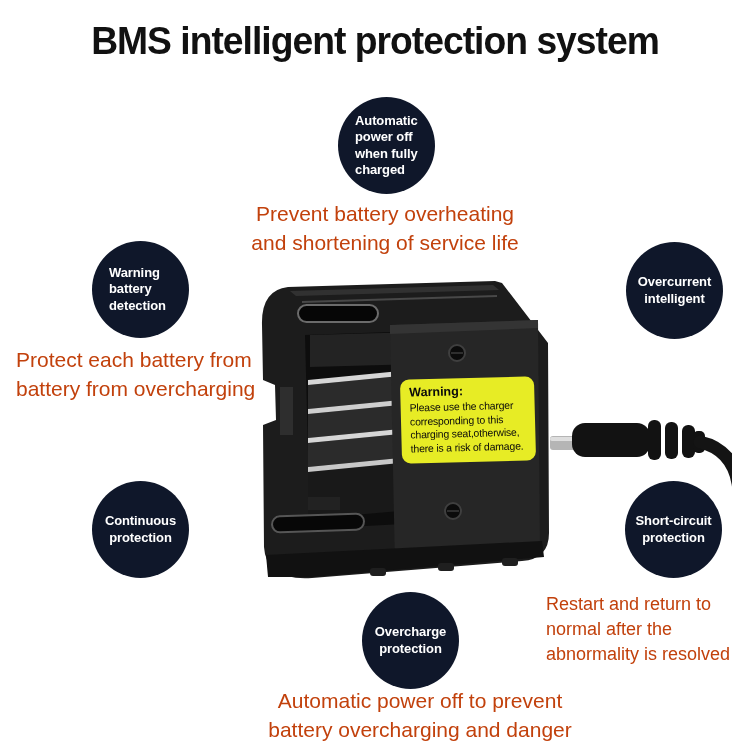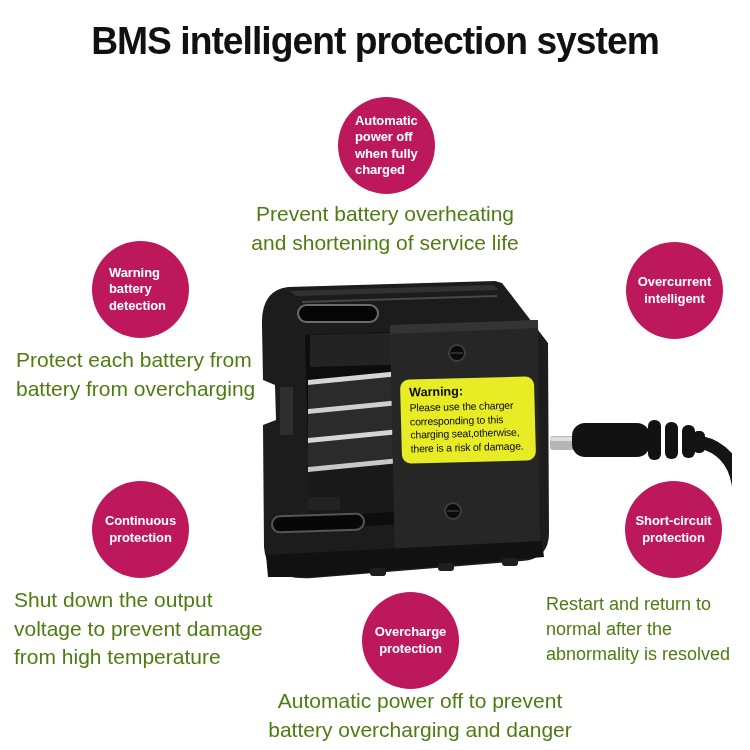--- a/index.html
+++ b/index.html
@@ -8,27 +8,27 @@
     font-family:"Liberation Sans",sans-serif;
   }
   .page-title{
     position:absolute;top:20px;left:0;width:750px;text-align:center;
     font-size:38px;font-weight:bold;letter-spacing:-1px;color:#111111;
     transform:scaleX(.98);
   }
   .pre{white-space:pre-line;}
   .badge{
     position:absolute;width:97px;height:97px;border-radius:50%;
-    background:#be185d;color:#ffffff;font-weight:bold;font-size:13px;line-height:16.5px;
+    background:#0f172a;color:#ffffff;font-weight:bold;font-size:13px;line-height:16.5px;
     display:flex;align-items:center;justify-content:center;text-align:center;
     letter-spacing:-0.1px;z-index:5;
   }
   .badge.align-left{justify-content:flex-start;text-align:left;padding-left:17px;box-sizing:border-box;}
   .desc{
-    position:absolute;color:#4d7c0f;font-size:21px;line-height:28.5px;z-index:4;
+    position:absolute;color:#c2410c;font-size:21px;line-height:28.5px;z-index:4;
   }
   #badge-auto{left:338px;top:97px;}
   #desc-auto{left:185px;top:200px;width:400px;text-align:center;}
   #badge-single{left:92px;top:241px;}
   #desc-single{left:16px;top:346px;}
   #badge-overcurrent{left:626px;top:242px;}
   #desc-overcurrent{left:568px;top:346px;}
   #badge-temp{left:92px;top:481px;}
   #desc-temp{left:14px;top:586px;}
   #badge-short{left:625px;top:481px;}
@@ -78,23 +78,20 @@
   </div>
   <div class="badge" id="badge-overcharge">
     <span class="pre">Overcharge
 protection</span>
   </div>
 
   <div class="desc pre" id="desc-auto">Prevent battery overheating
 and shortening of service life</div>
   <div class="desc pre" id="desc-single">Protect each battery from
 battery from overcharging</div>
-  <div class="desc pre" id="desc-temp">Shut down the output
-voltage to prevent damage
-from high temperature</div>
   <div class="desc pre" id="desc-overcharge">Automatic power off to prevent
 battery overcharging and danger</div>
   <div class="desc pre" id="desc-short">Restart and return to
 normal after the
 abnormality is resolved</div>
 
   <svg class="product" viewBox="0 0 500 330">
 
     <path d="M 38 22 L 245 16 L 252 18 L 298 78 L 299 268 Q 299 294 272 296 L 62 313 Q 16 316 14 282 L 13 160 L 26 155 L 25 120 L 13 115 L 12 60 Q 11 25 38 22 Z" fill="#1c1c1c"></path>
 

